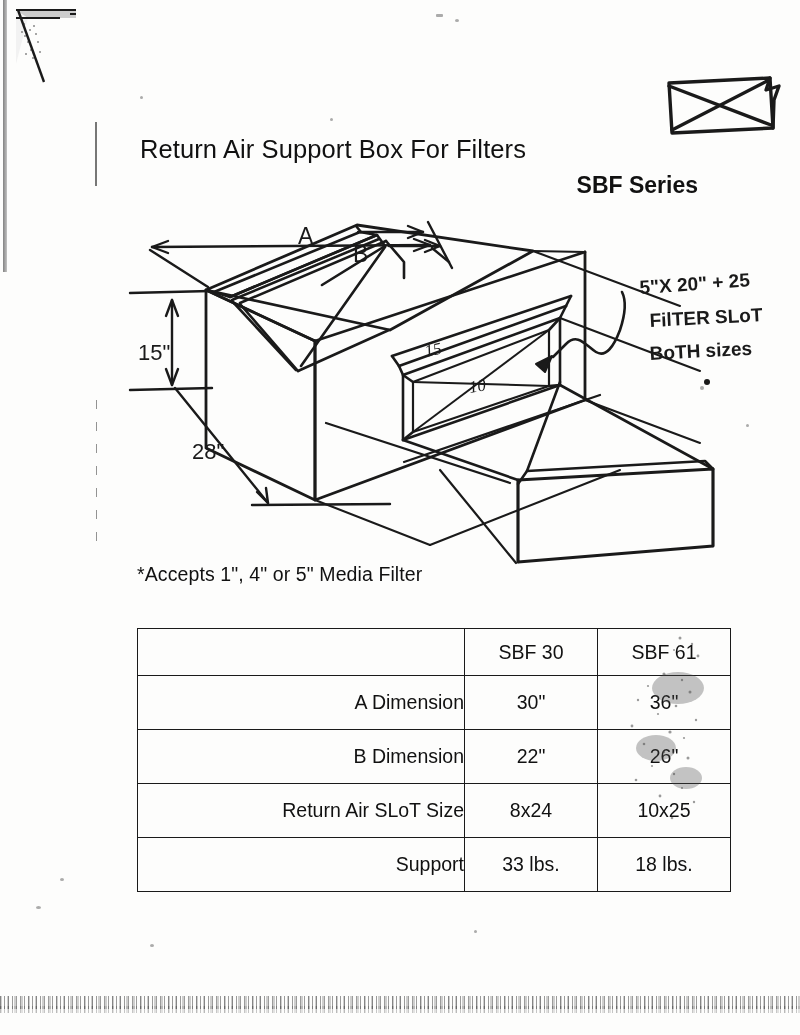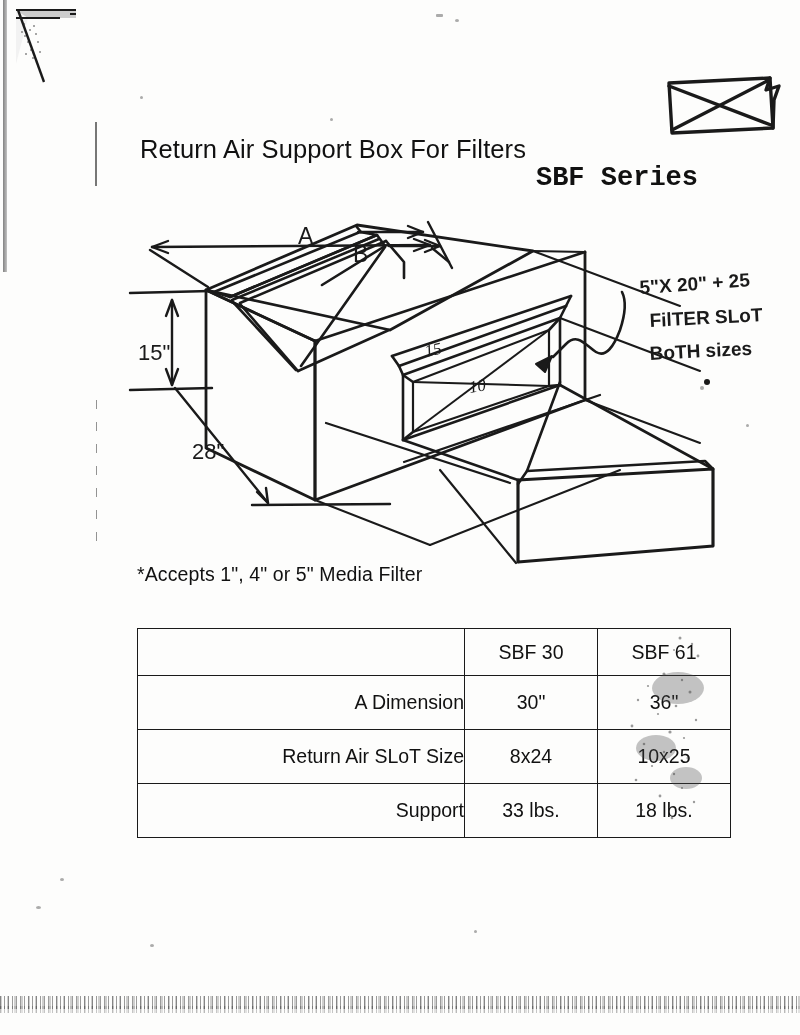--- a/index.html
+++ b/index.html
@@ -41,22 +41,22 @@
   }
   .speck{position:absolute;background:#5a5a5a;border-radius:50%;opacity:.5;}
 
   
   #title-block{position:absolute;left:140px;top:136px;width:600px;}
   #doc-title{
     font-size:25.5px;font-weight:normal;letter-spacing:.1px;
     line-height:1.05;white-space:nowrap;
   }
   #doc-subtitle{
-    font-size:27px;font-weight:bold;text-align:right;
-    padding-right:42px;white-space:nowrap;font-family:Liberation Mono, monospace;
+    font-size:23px;font-weight:bold;text-align:right;
+    margin-top:9px;padding-right:42px;white-space:nowrap;
   }
 
   
   #drawing{position:absolute;left:0;top:0;width:800px;height:1035px;
            pointer-events:none;}
 
   
   #footnote{
     position:absolute;left:137px;top:563px;
     font-size:19.5px;letter-spacing:.1px;white-space:nowrap;
@@ -281,20 +281,25 @@
       <td class="c-label"></td>
       <td class="c-val">SBF 30</td>
       <td class="c-val">SBF 61</td>
     </tr>
   </thead>
   <tbody>
     <tr>
       <td class="c-label">A Dimension</td>
       <td class="c-val">30"</td>
       <td class="c-val">36"</td>
+    </tr>
+    <tr>
+      <td class="c-label">B Dimension</td>
+      <td class="c-val">22"</td>
+      <td class="c-val">26"</td>
     </tr>
     <tr>
       <td class="c-label">Return Air SLoT Size</td>
       <td class="c-val">8x24</td>
       <td class="c-val">10x25</td>
     </tr>
     <tr>
       <td class="c-label">Support</td>
       <td class="c-val">33 lbs.</td>
       <td class="c-val">18 lbs.</td>

